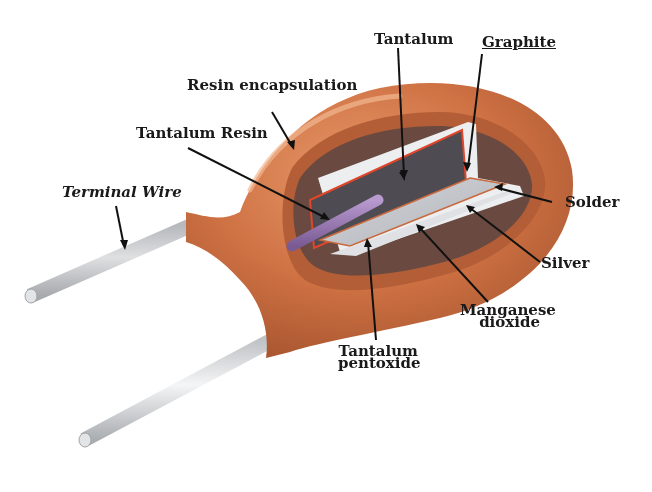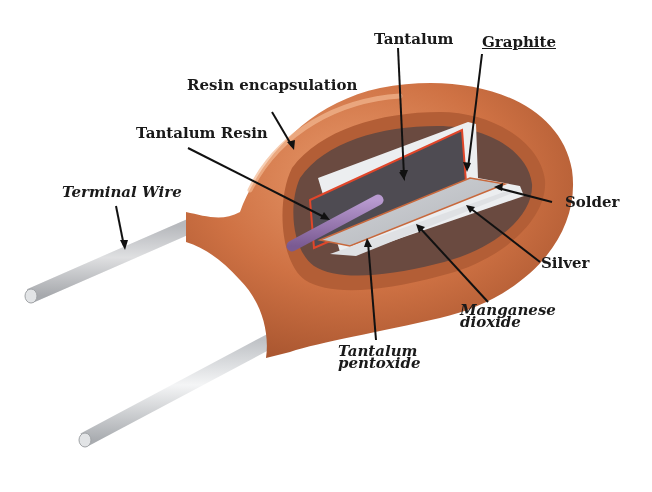--- a/index.html
+++ b/index.html
@@ -7,21 +7,21 @@
   #diagram { position: absolute; left: 0; top: 0; width: 652px; height: 492px; }
   .label {
     position: absolute;
     font-family: "DejaVu Serif", "Liberation Serif", serif;
     font-weight: bold;
     font-size: 15px;
     color: #1a1a1a;
     line-height: 12px;
     white-space: nowrap;
   }
-  .label.center { text-align: left; font-style: italic; }
+  .label.center { text-align: right; }
 </style>
 </head>
 <body>
 
 <svg id="diagram" viewBox="0 0 652 492" xmlns="http://www.w3.org/2000/svg">
   <defs>
     <radialGradient id="resinGrad" cx="0.45" cy="0.35" r="0.7">
       <stop offset="0" stop-color="#e89a6c"></stop>
       <stop offset="0.55" stop-color="#cf7244"></stop>
       <stop offset="1" stop-color="#a8552f"></stop>

